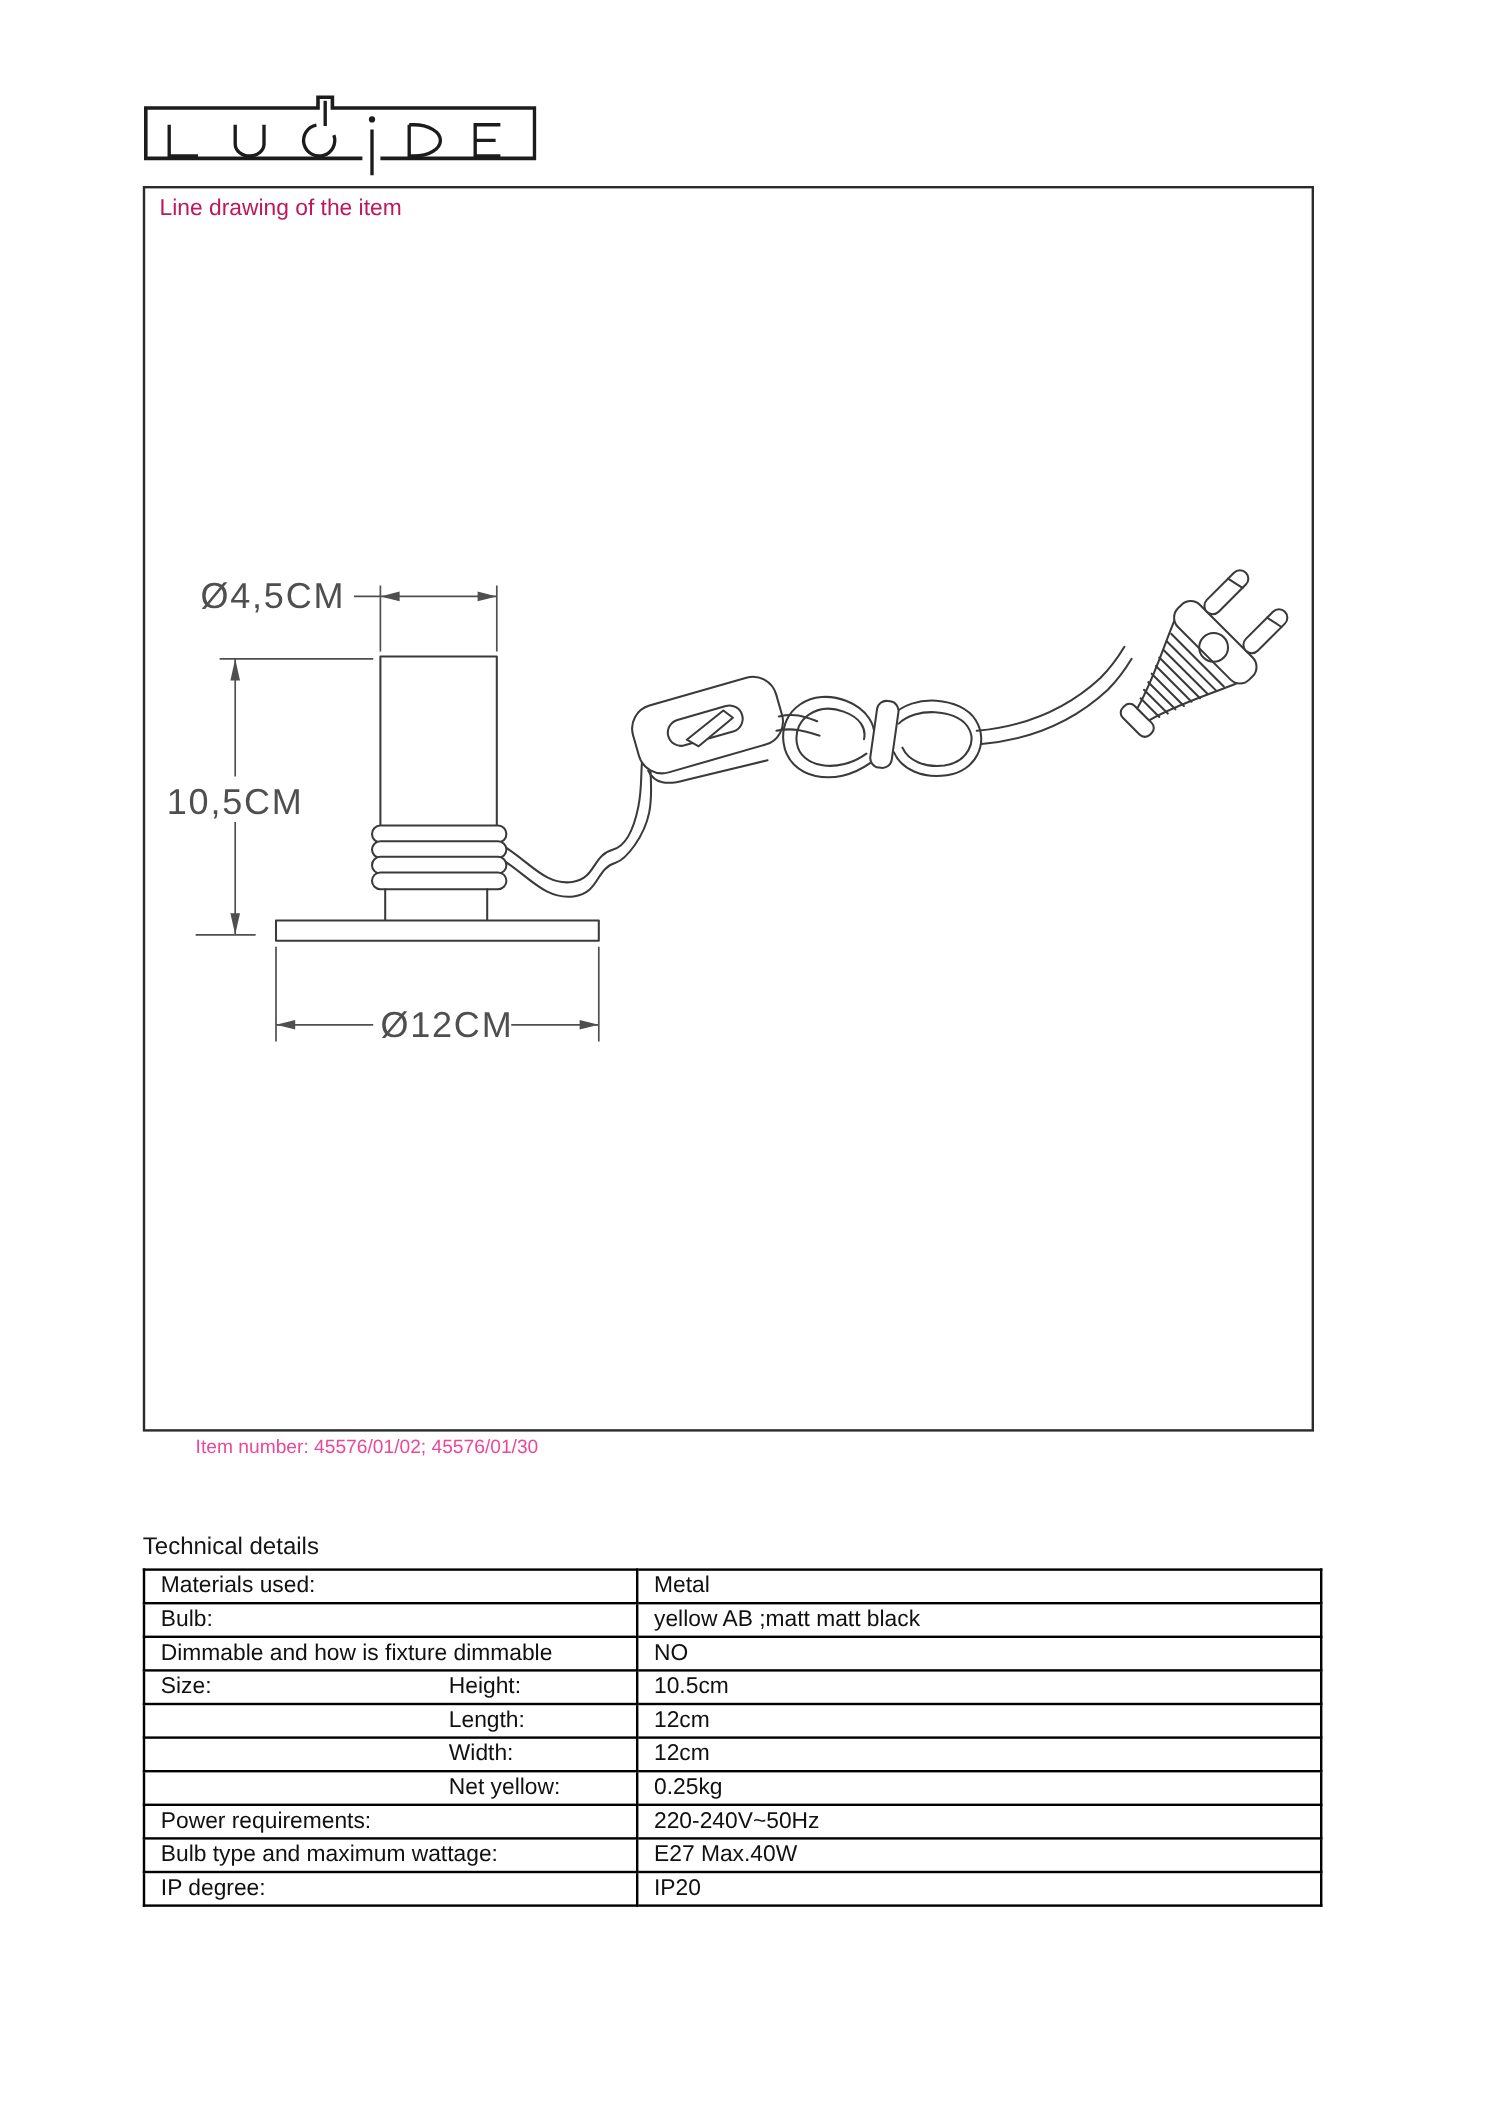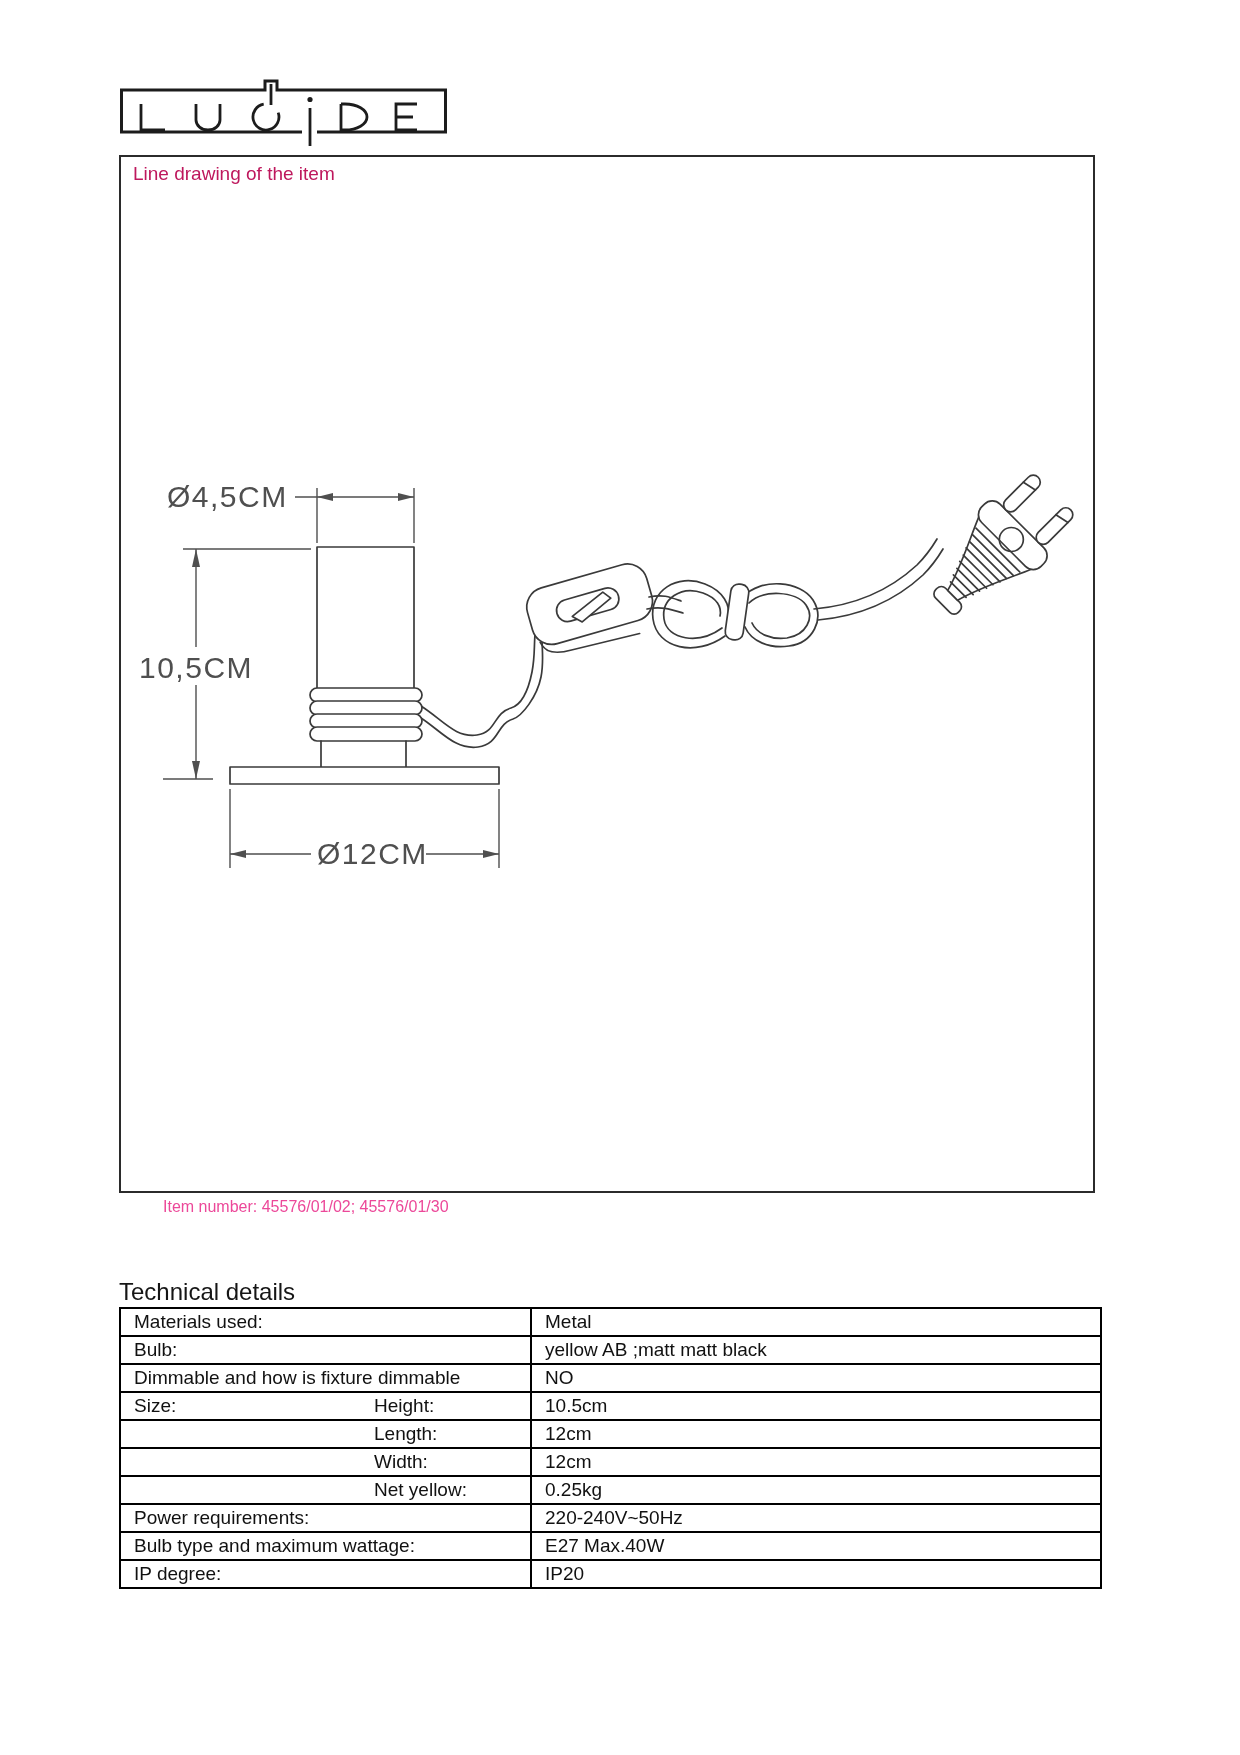--- a/index.html
+++ b/index.html
@@ -17,21 +17,21 @@
   .drawing-label{
     position:absolute;left:12px;top:6px;font-size:19px;color:#be185d;
   }
   .drawing-svg{position:absolute;left:0;top:0;width:972px;height:1034px;}
   .obj{stroke:#3a3a3a;stroke-width:1.7;fill:none;stroke-linecap:round;stroke-linejoin:round;}
   .objw{stroke:#3a3a3a;stroke-width:1.7;fill:#ffffff;stroke-linejoin:round;}
   .dimline{stroke:#4f4f4f;stroke-width:1.4;fill:none;}
   .dimarrow{fill:#4f4f4f;stroke:none;}
   .dimtext{font-family:"Liberation Sans",sans-serif;font-size:30px;fill:#4f4f4f;letter-spacing:1.5px;}
   .item-number{position:absolute;left:119px;top:1198px;font-size:16px;color:#ec4899;margin-left:44px;}
-  .tech-heading{position:absolute;left:119px;top:1278px;font-size:24px;color:#151515;}
+  .tech-heading{position:absolute;left:119px;top:1278px;font-size:20px;color:#151515;}
   table.tech{
     position:absolute;left:119px;top:1307px;width:983px;
     border-collapse:collapse;table-layout:fixed;
   }
   table.tech td{
     border:2px solid #000;height:26px;font-size:19px;color:#111;
     padding:0 4px 0 13px;vertical-align:middle;overflow:hidden;white-space:nowrap;
   }
   td.c1{position:relative;}
   td.c1 .sub{position:absolute;left:253px;top:50%;transform:translateY(-50%);text-align:center;}

